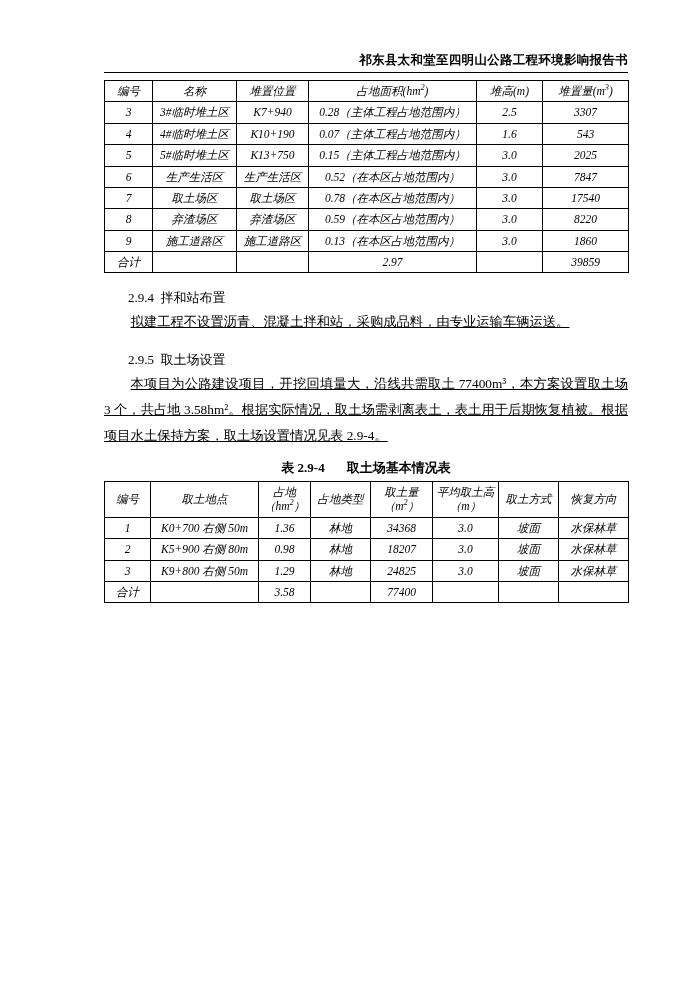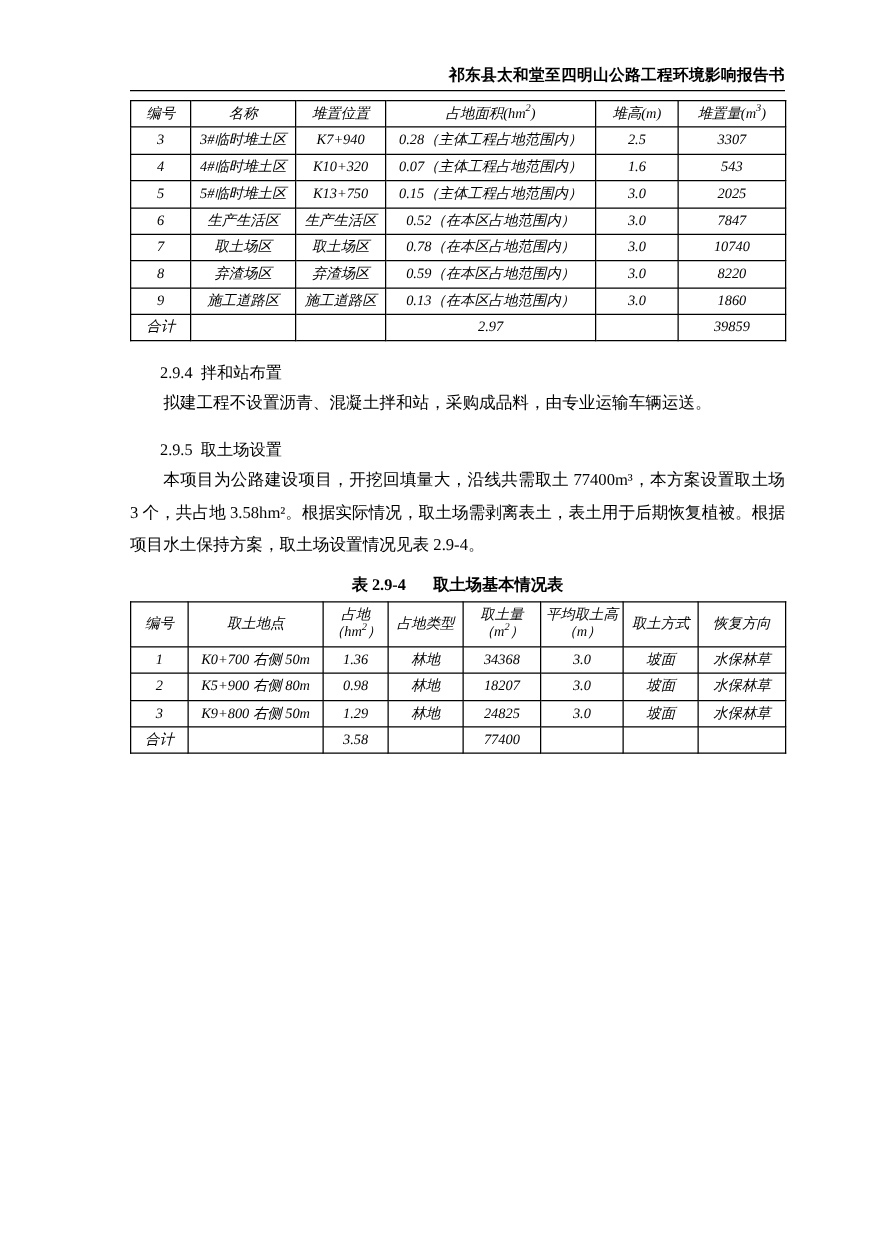--- a/index.html
+++ b/index.html
@@ -73,20 +73,21 @@
     font-size: 13px;
     padding-left: 24px;
   }
   .para {
     font-size: 13.3px;
     line-height: 1.95;
     text-align: justify;
     text-justify: inter-ideograph;
     text-indent: 2em;
     margin: 0;
+    text-decoration: underline;
   }
   .tbl-caption {
     text-align: center;
     font-size: 13px;
     font-weight: bold;
     margin: 10px 0 4px 0;
   }
   .tbl-caption .num { margin-right: 22px; font-weight: bold; }
   .spacer-12 { height: 12px; }
 
@@ -135,21 +136,21 @@
           <td>3</td>
           <td>3#临时堆土区</td>
           <td>K7+940</td>
           <td>0.28（主体工程占地范围内）</td>
           <td>2.5</td>
           <td>3307</td>
         </tr>
         <tr>
           <td>4</td>
           <td>4#临时堆土区</td>
-          <td>K10+320</td>
+          <td>K10+190</td>
           <td>0.07（主体工程占地范围内）</td>
           <td>1.6</td>
           <td>543</td>
         </tr>
         <tr>
           <td>5</td>
           <td>5#临时堆土区</td>
           <td>K13+750</td>
           <td>0.15（主体工程占地范围内）</td>
           <td>3.0</td>
@@ -162,21 +163,21 @@
           <td>0.52（在本区占地范围内）</td>
           <td>3.0</td>
           <td>7847</td>
         </tr>
         <tr>
           <td>7</td>
           <td>取土场区</td>
           <td>取土场区</td>
           <td>0.78（在本区占地范围内）</td>
           <td>3.0</td>
-          <td>10740</td>
+          <td>17540</td>
         </tr>
         <tr>
           <td>8</td>
           <td>弃渣场区</td>
           <td>弃渣场区</td>
           <td>0.59（在本区占地范围内）</td>
           <td>3.0</td>
           <td>8220</td>
         </tr>
         <tr>

